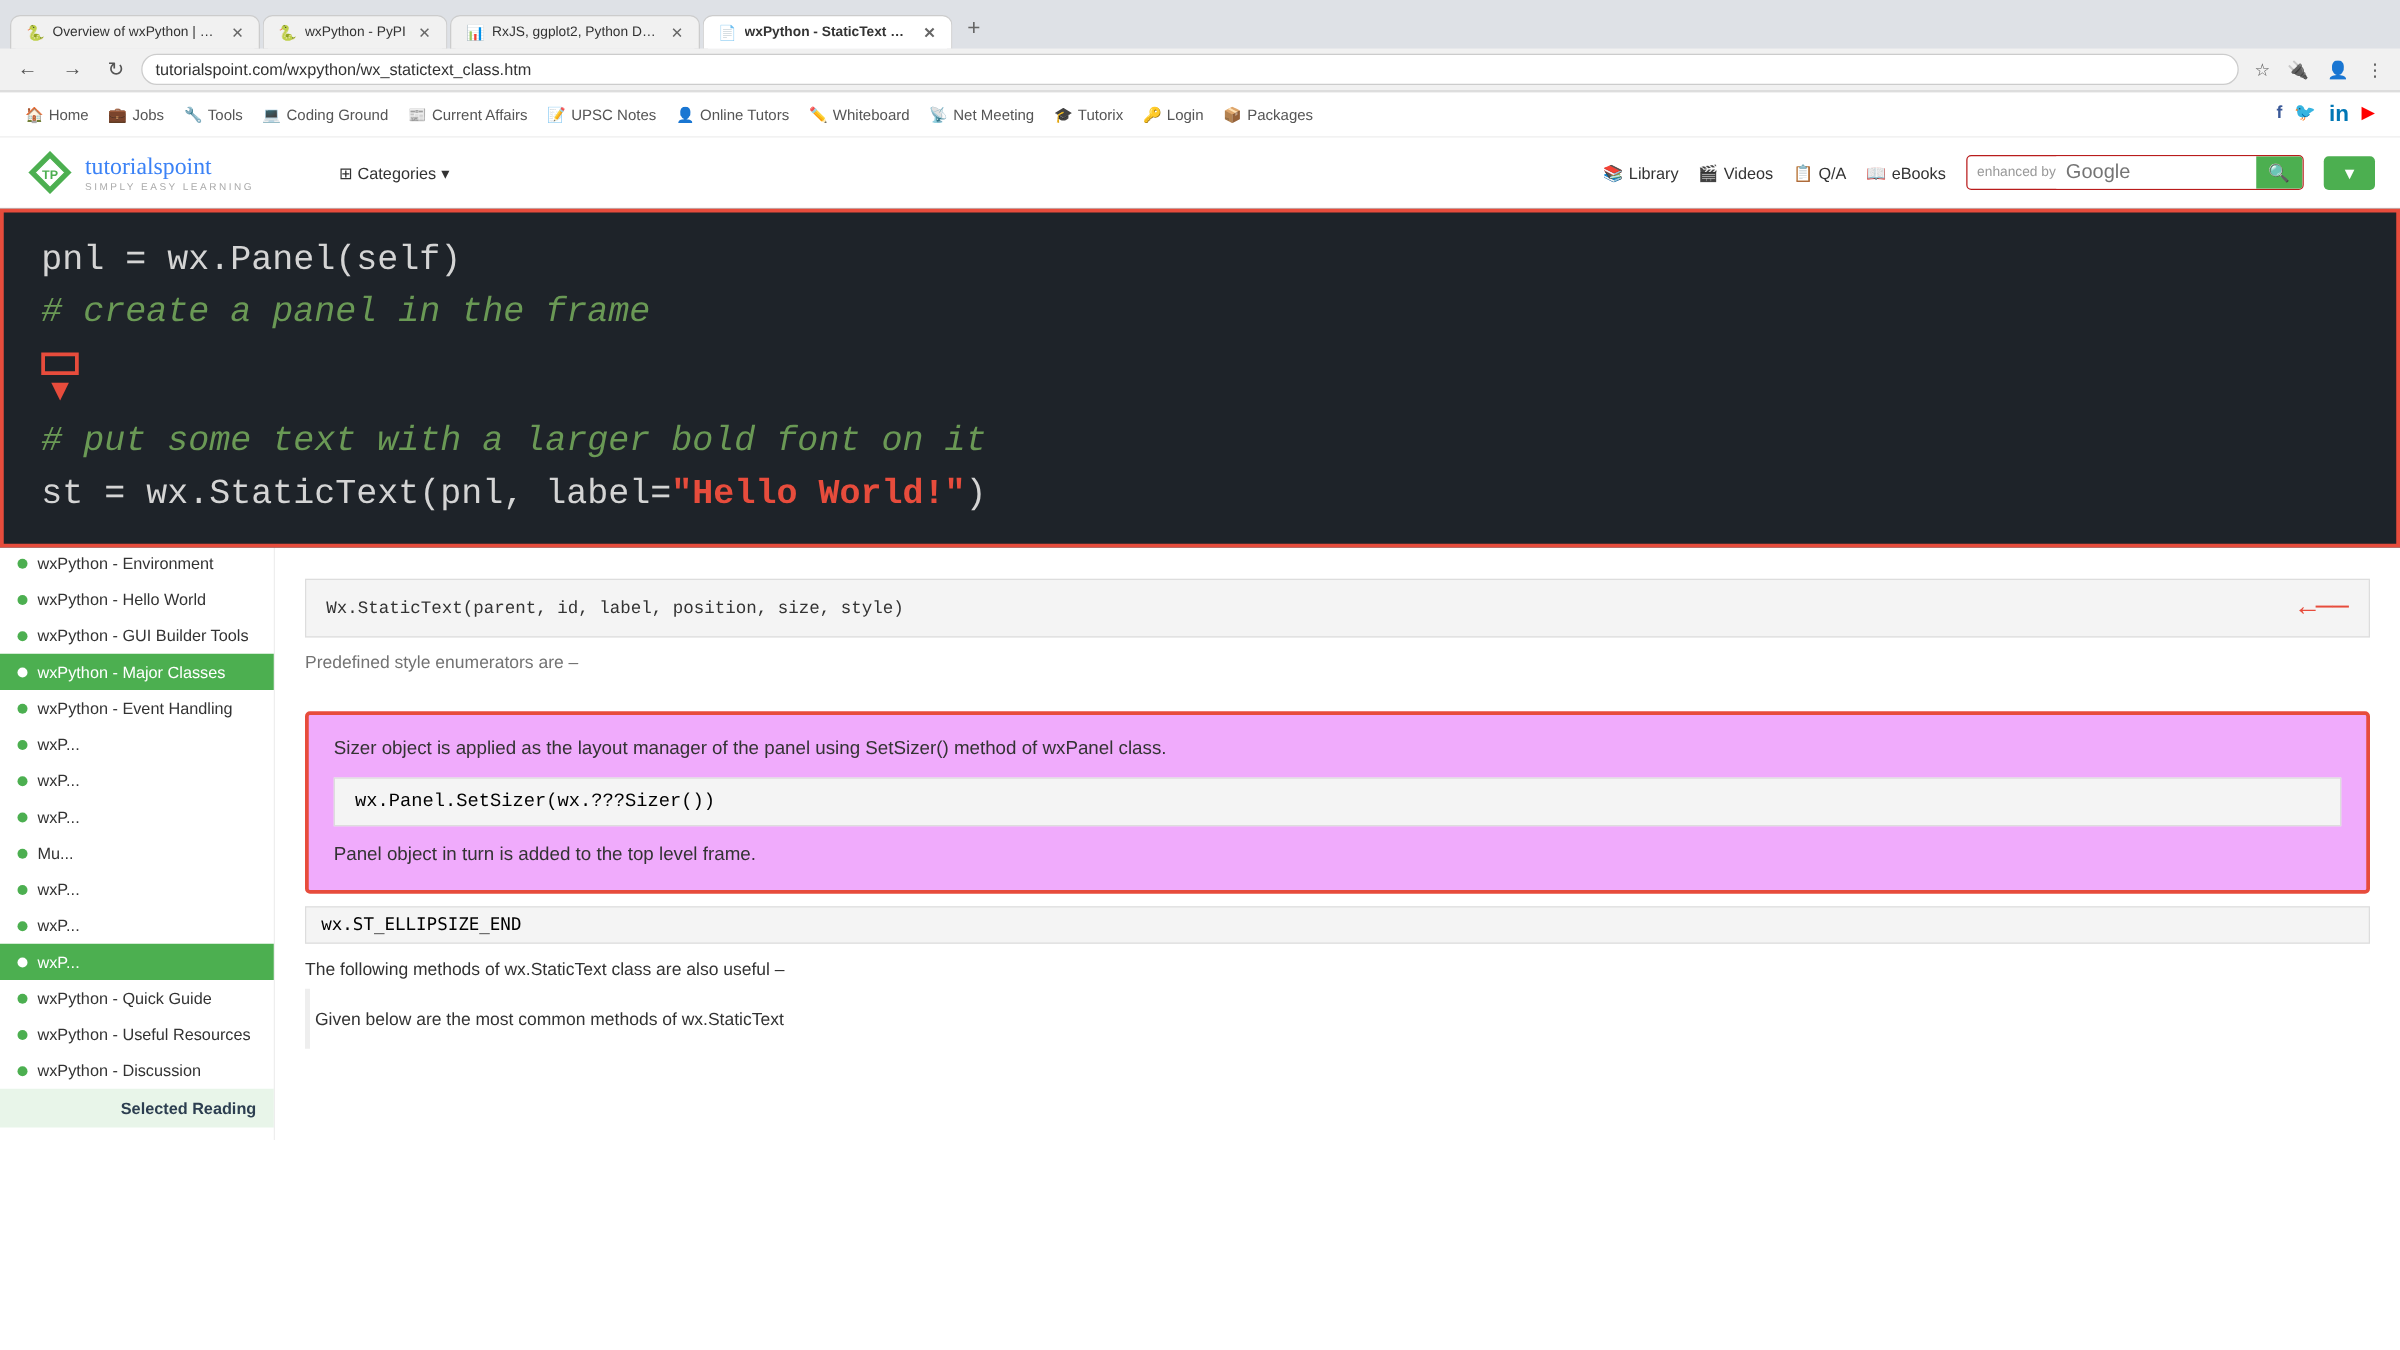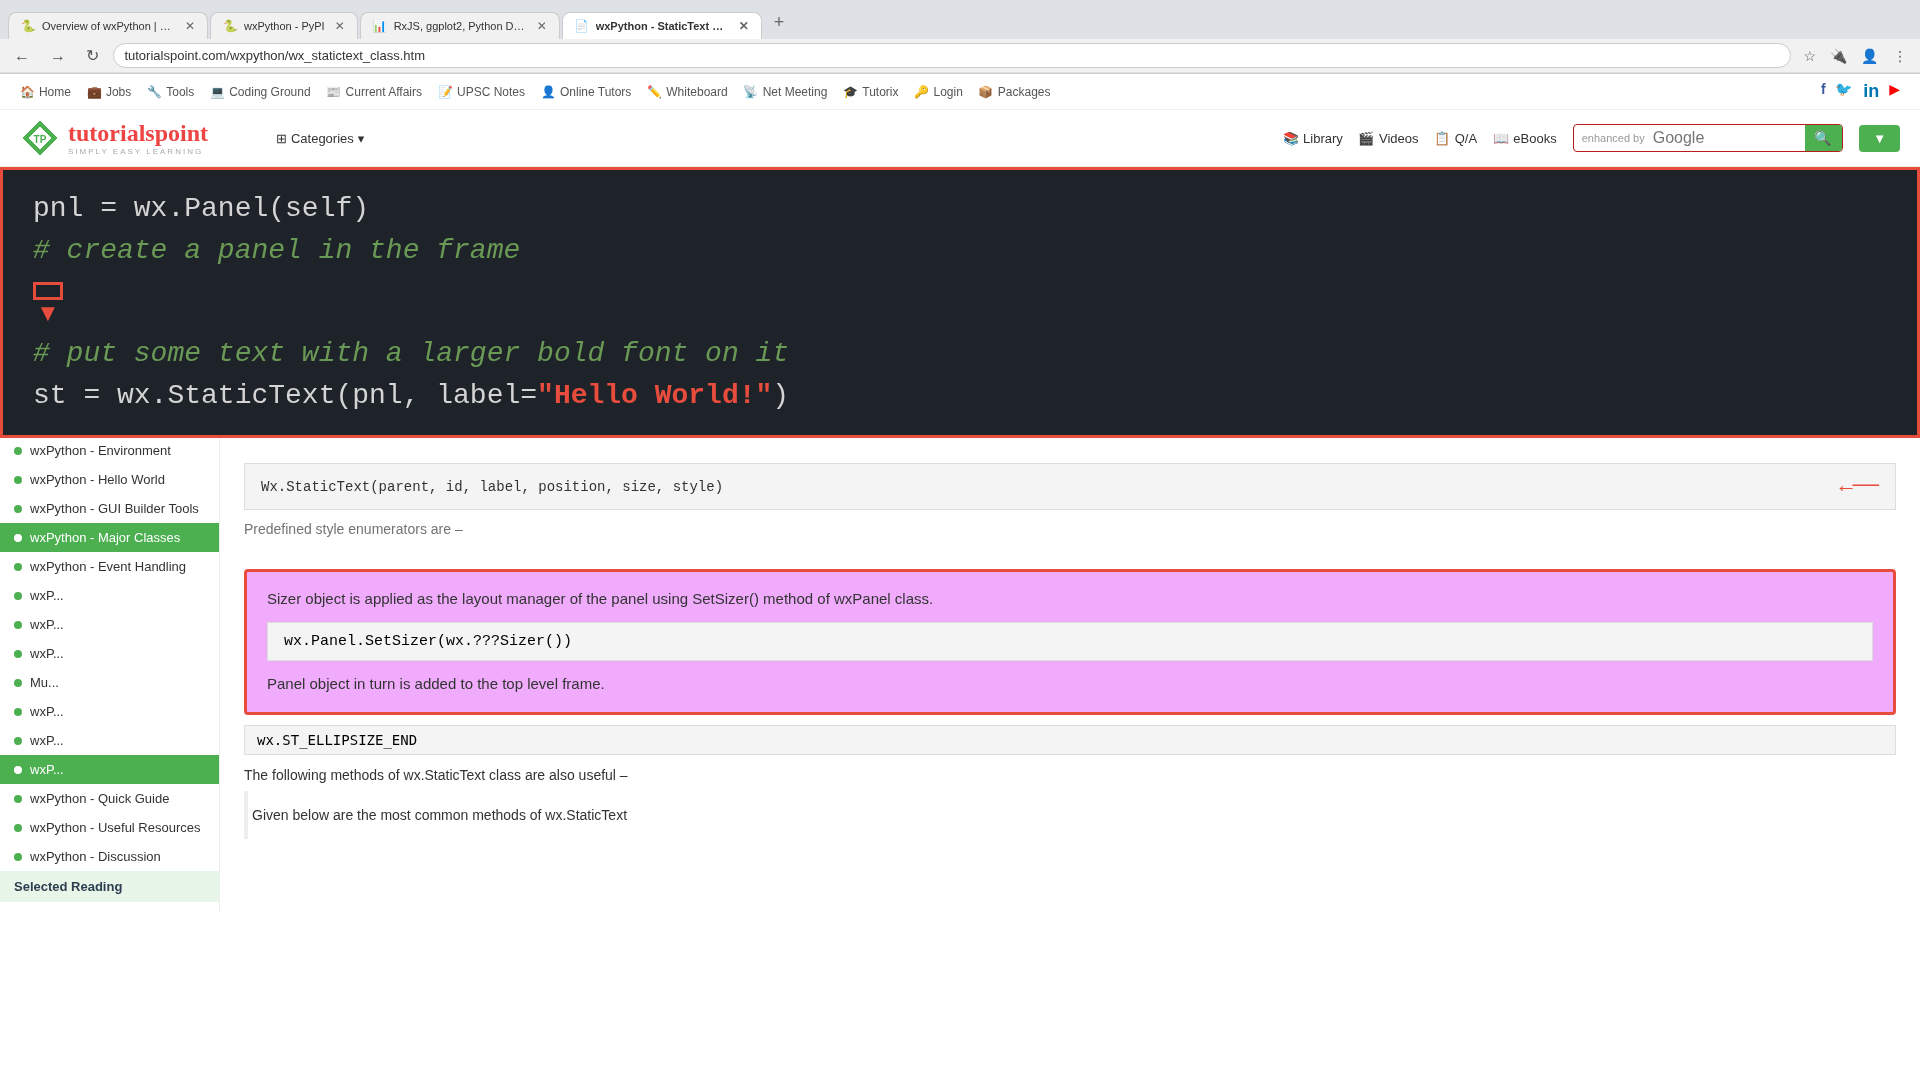--- a/index.html
+++ b/index.html
@@ -171,21 +171,21 @@
 </div>
 
 <div class="site-header">
   <div class="logo">
     <svg class="logo-diamond" viewBox="0 0 40 40">
       <polygon points="20,2 38,20 20,38 2,20" fill="#4caf50" stroke="#fff" stroke-width="1"></polygon>
       <polygon points="20,8 32,20 20,32 8,20" fill="#fff" stroke="#4caf50" stroke-width="1"></polygon>
       <text x="20" y="25" text-anchor="middle" font-size="10" fill="#4caf50" font-weight="bold">TP</text>
     </svg>
     <div>
-      <div style="font-size:24px; font-weight:bold; color:#ef4444; font-family:Georgia,serif;">tutorialspoint</div>
+      <div style="font-size:19px; font-weight:normal; color:#3b82f6; font-family:Georgia,serif;">tutorialspoint</div>
       <div style="font-size:8px; color:#aaa; letter-spacing:2px;">SIMPLY EASY LEARNING</div>
     </div>
   </div>
 
   <div class="header-nav">
     <button class="header-nav-btn">
       <span>⊞</span>
       <span>Categories</span>
       <span>▾</span>
     </button>
@@ -236,21 +236,21 @@
     <div style="padding: 30px 30px 18px 30px;">
       <div class="code-line">
         <span style="color:#6a9955; font-style:italic; font-family:'Courier New',monospace; font-size:28px;"># put some text with a larger bold font on it</span>
       </div>
       <div class="code-line">
         <span style="color:#d4d4d4; font-family:'Courier New',monospace; font-size:28px;">st = wx.StaticText(pnl, label=<span style="color:#e74c3c; font-weight:bold;">"Hello World!"</span>)</span>
       </div>
     </div>
   </div>
 
-  <div class="sidebar" style="margin-top: 230px;">
+  <div class="sidebar" style="margin-top: 230px; text-align: right;">
     <div class="sidebar-item">
       <span class="sidebar-dot"></span>
       <span>wxPython - Introduction</span>
     </div>
     <div class="sidebar-item">
       <span class="sidebar-dot"></span>
       <span>wxPython - Environment</span>
     </div>
     <div class="sidebar-item">
       <span class="sidebar-dot"></span>

